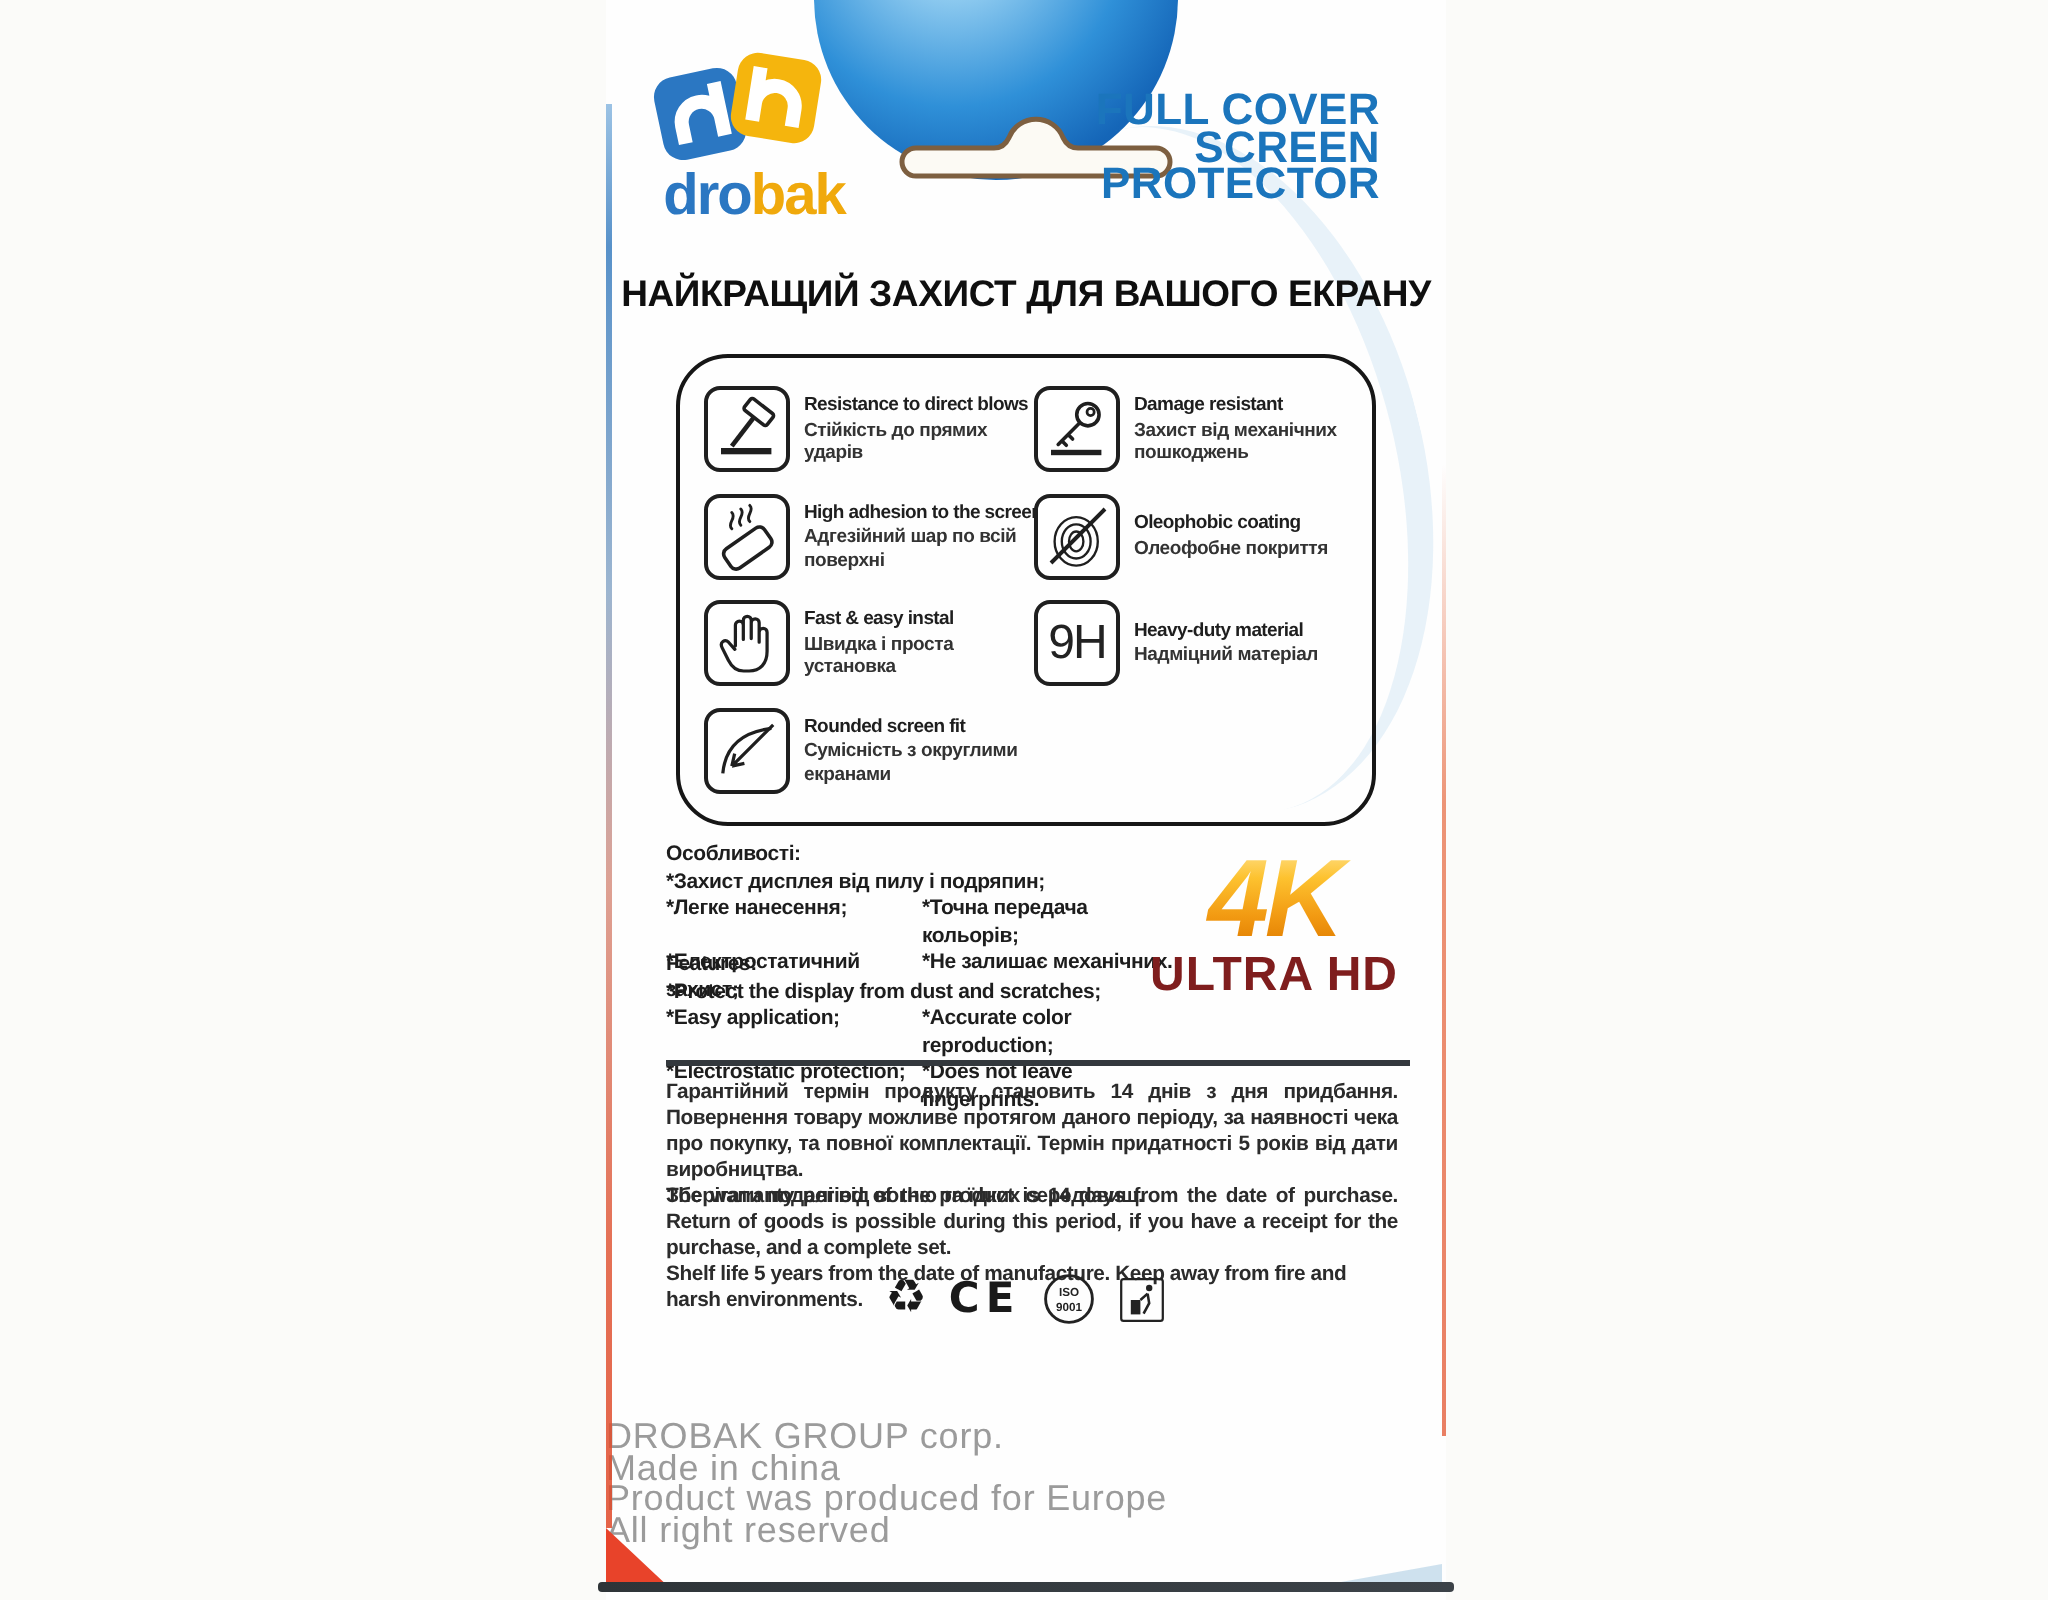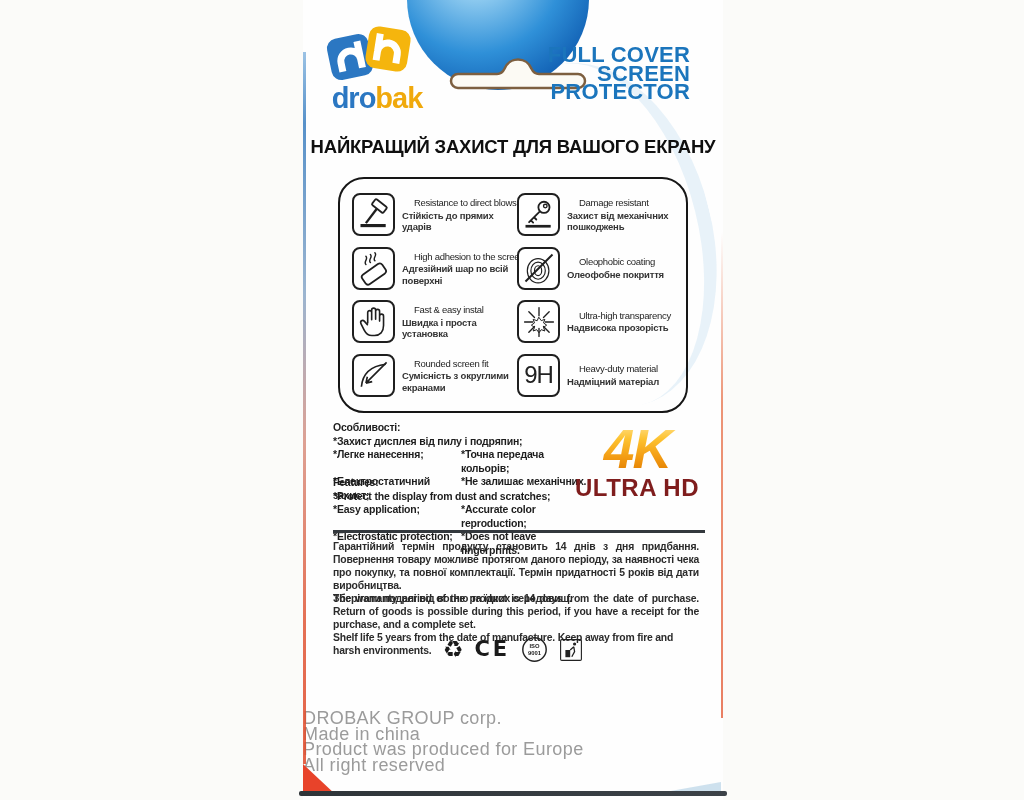--- a/index.html
+++ b/index.html
@@ -33,21 +33,21 @@
   
   .panel{position:absolute;left:35px;top:177px;width:350px;height:236px;border:2.5px solid #161616;border-radius:26px;
     box-sizing:border-box;display:grid;grid-template-columns:1fr 1fr;grid-template-rows:repeat(4,1fr);
     grid-auto-flow:column;padding:10px 8px 10px 12px;column-gap:4px;row-gap:2px;}
   .feat{display:flex;align-items:center;gap:7px;min-width:0;}
   .feat-icon{width:43px;height:43px;border:2px solid #1f1f1f;border-radius:8px;flex:0 0 auto;
     display:flex;align-items:center;justify-content:center;background:#fff;box-sizing:border-box;}
   .feat-icon svg{width:36px;height:36px;}
   .feat-icon.nineh{font-size:24px;color:#222;font-weight:400;letter-spacing:-1px;text-align:center;}
   .feat-text{min-width:0;}
-  .feat-en{font-size:9.5px;font-weight:400;color:#1e1e1e;line-height:12.5px;letter-spacing:-.3px;white-space:nowrap;margin-left:12px;}
+  .feat-en{font-size:9.5px;font-weight:700;color:#1e1e1e;line-height:12.5px;letter-spacing:-.3px;white-space:nowrap;}
   .feat-uk{font-size:9.5px;font-weight:600;color:#333;line-height:11.5px;letter-spacing:-.2px;max-width:116px;}
 
   
   .flist{position:absolute;left:30px;width:255px;font-size:10.5px;font-weight:600;color:#1d1d1d;
     line-height:13.5px;letter-spacing:-.2px;}
   .flist.uk{top:421px;}
   .flist.en{top:476px;}
   .flist .fl-head{font-weight:700;}
   .fl-grid{display:grid;grid-template-columns:128px auto;}
 
@@ -204,32 +204,20 @@
               <ellipse cx="19" cy="23" rx="12" ry="13.5"></ellipse>
               <path d="M5 35 L35 5" stroke-width="2.2"></path>
             </svg>
         </div>
         <div class="feat-text">
           <div class="feat-en">Oleophobic coating</div>
           <div class="feat-uk">Олеофобне покриття</div>
         </div>
       </div>
 
-      <div class="feat">
-        <div class="feat-icon">
-          <svg viewBox="0 0 40 40" fill="none" stroke="#1f1f1f" stroke-width="1.5" stroke-linecap="round">
-              <path d="M20 4 V13 M20 27 V36 M4 20 H13 M27 20 H36 M8.7 8.7 L15 15 M25 25 L31.3 31.3 M31.3 8.7 L25 15 M15 25 L8.7 31.3"></path>
-              <path d="M20 15 l2.5 3.5 4-1.5 -1.5 4 3.5 2.5 -3.5 2.5 1.5 4 -4-1.5 -2.5 3.5 -2.5-3.5 -4 1.5 1.5-4 -3.5-2.5 3.5-2.5 -1.5-4 4 1.5 z" stroke-width="1.1"></path>
-            </svg>
-        </div>
-        <div class="feat-text">
-          <div class="feat-en">Ultra-high transparency</div>
-          <div class="feat-uk">Надвисока прозорість</div>
-        </div>
-      </div>
 
       <div class="feat">
         <div class="feat-icon nineh">9H</div>
         <div class="feat-text">
           <div class="feat-en">Heavy-duty material</div>
           <div class="feat-uk">Надміцний матеріал</div>
         </div>
       </div>
 
     </div>

